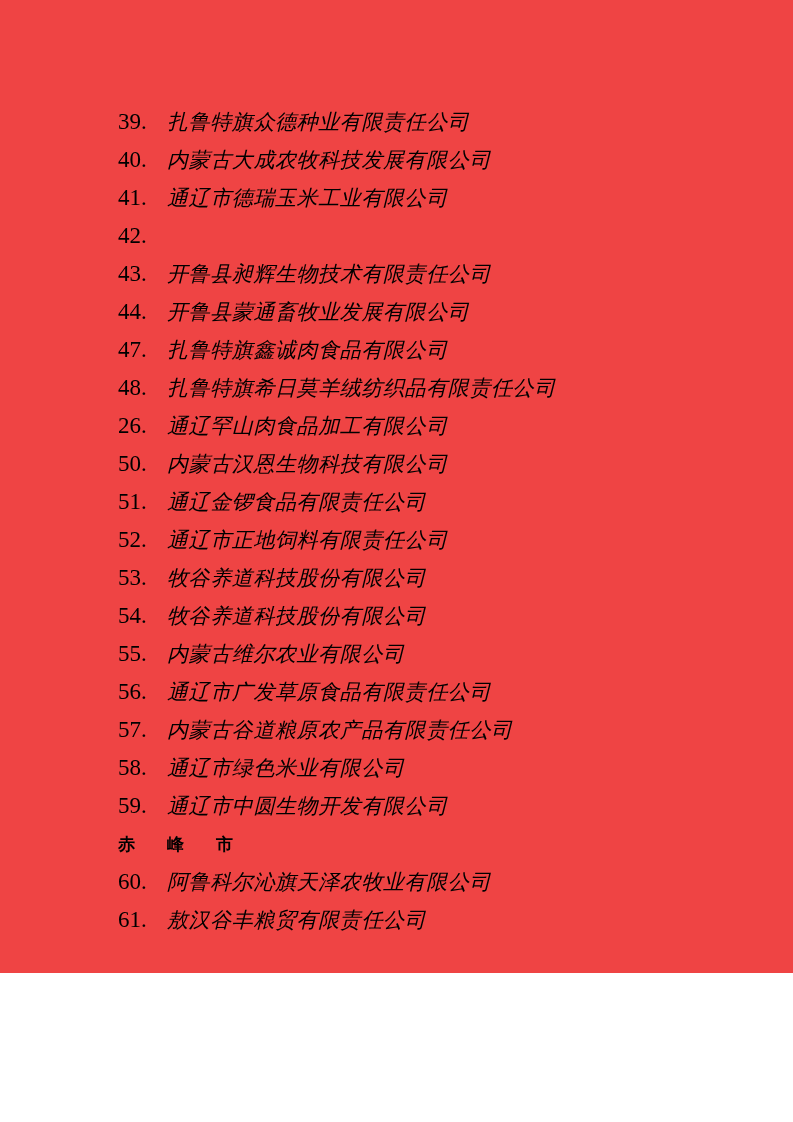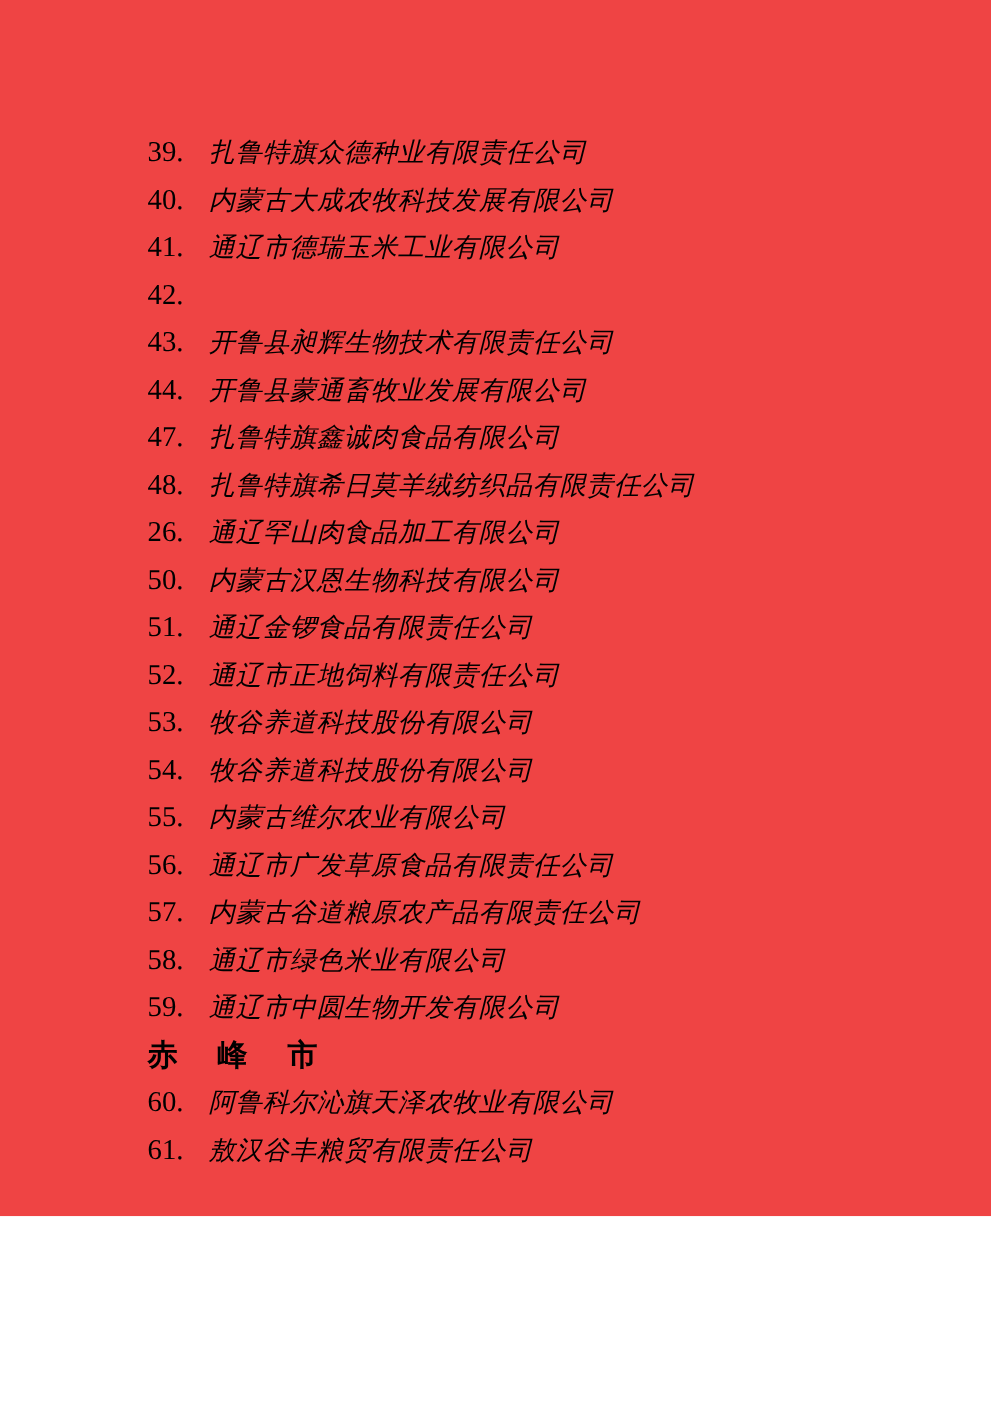--- a/index.html
+++ b/index.html
@@ -39,21 +39,21 @@
     letter-spacing: 0.6px;
     font-family: "Liberation Serif", "DejaVu Serif", serif;
     font-style: italic;
   }
   .section-heading {
     display: flex;
     align-items: center;
     height: 38px;
     font-family: "Liberation Sans", "DejaVu Sans", sans-serif;
     font-weight: bold;
-    font-size: 24px;
+    font-size: 17px;
     letter-spacing: 32px;
     white-space: nowrap;
   }
 </style>
 </head>
 <body>
 
 <div class="page">
   <div class="doc-list" id="doc-list">
       <div class="row">

